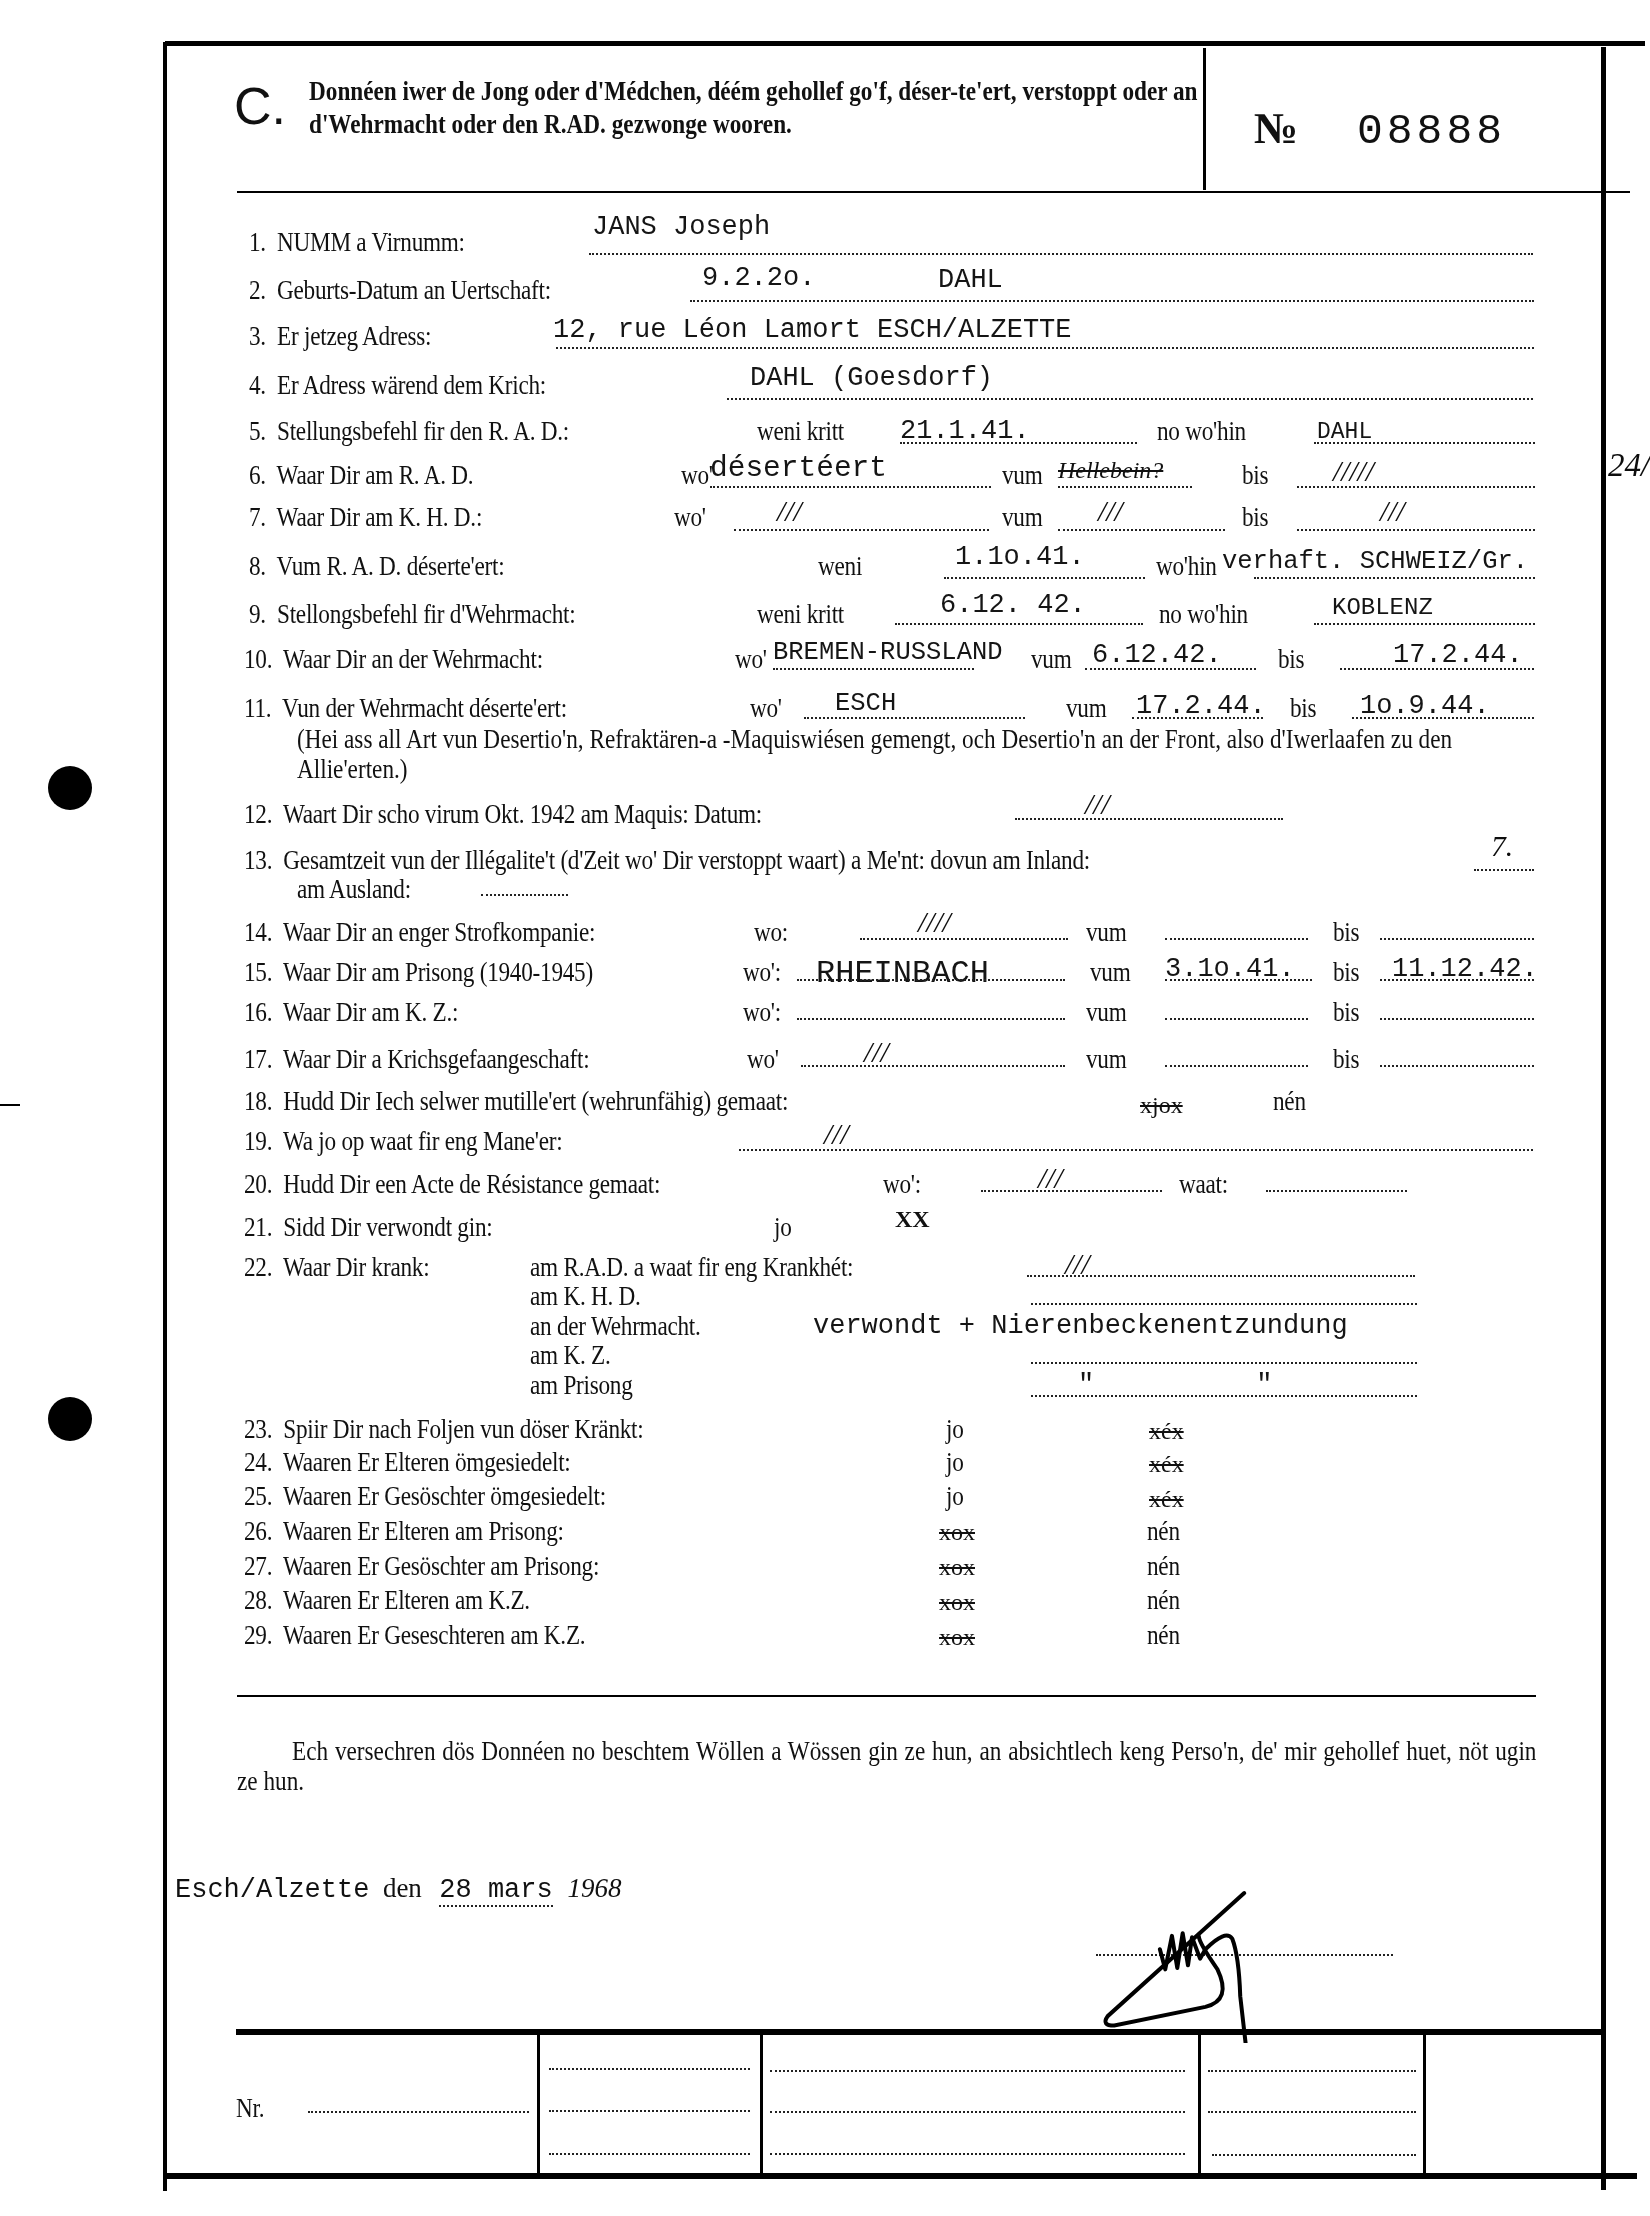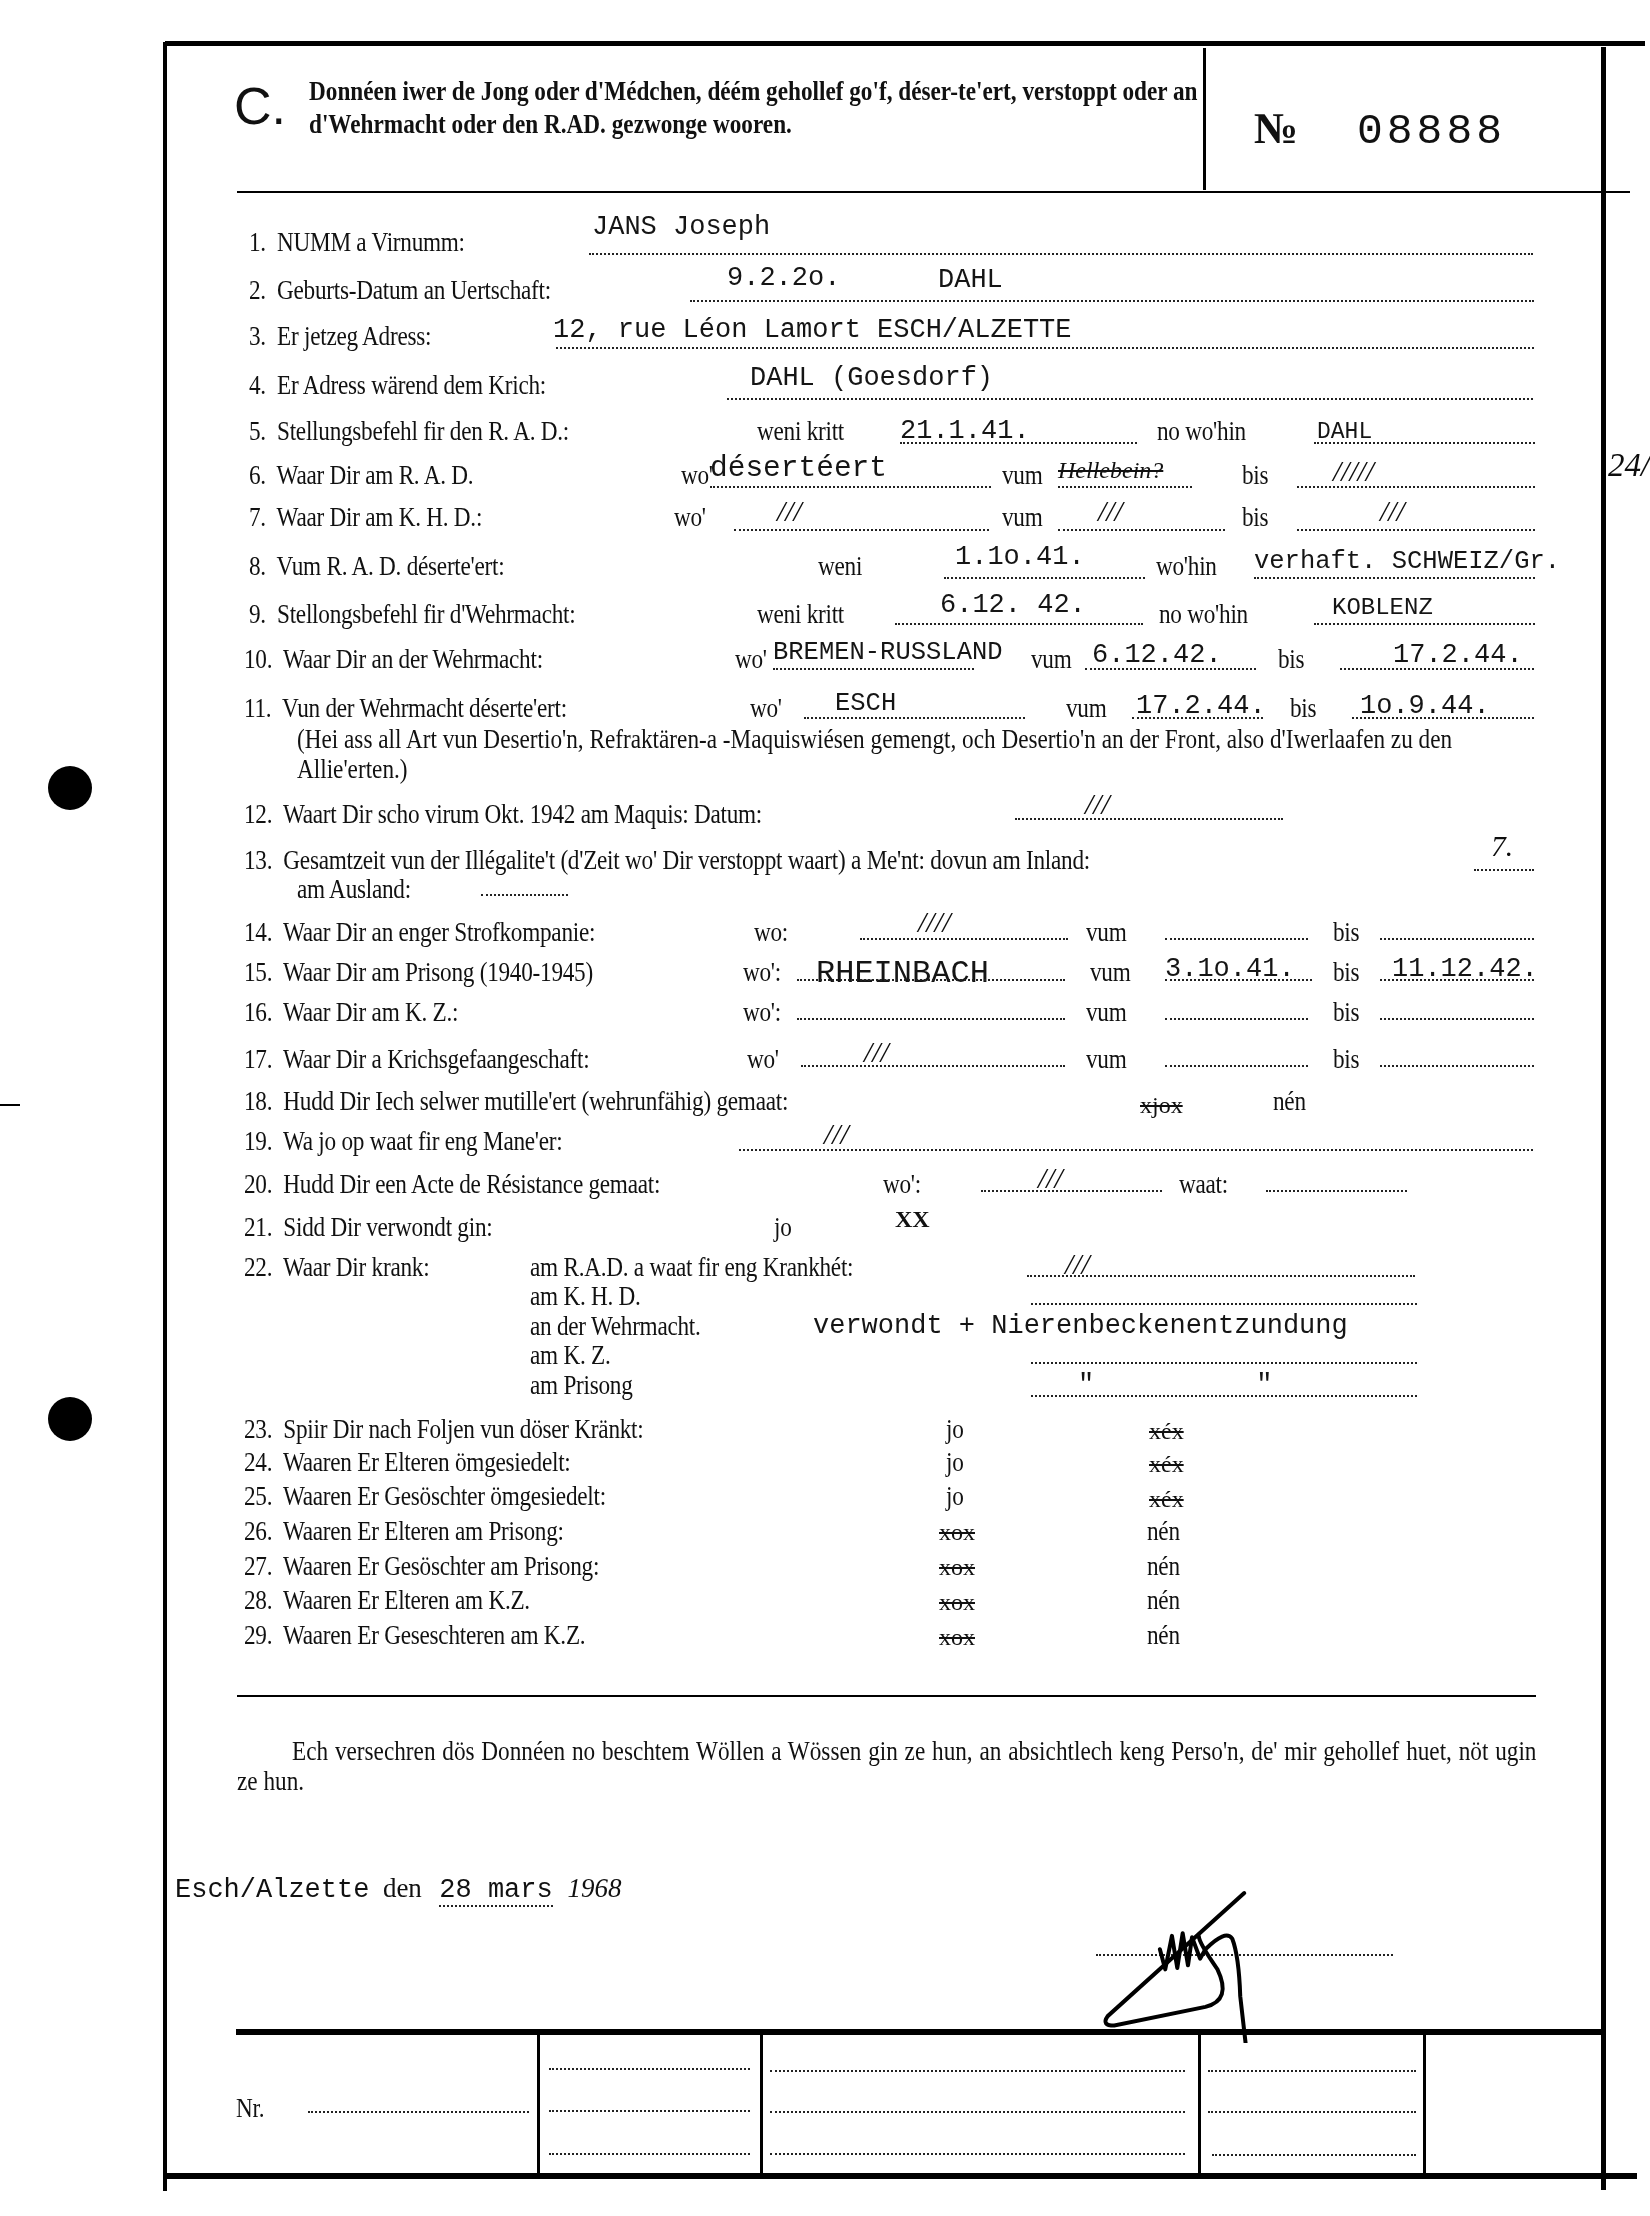--- a/index.html
+++ b/index.html
@@ -39,21 +39,21 @@
 <div class="vline" style="left:1203px; top:48px; width:2.7px; height:142px;"></div>
 <div class="number-no" style="left:1254px; top:107px;">№</div>
 <div class="number-val" style="left:1357px; top:110px;">08888</div>
 <div class="hline" style="left:237px; top:191px; width:1393px; height:2px;"></div>
 
 <div class="lbl" style="left:249px; top:229px;"><span>1.</span>&nbsp; <span>NUMM a Virnumm:</span></div>
 <div class="fill" style="left:592px; top:214px;">JANS Joseph</div>
 <div class="dots" style="left:589px; top:253px; width:944px;"></div>
 
 <div class="lbl" style="left:249px; top:277px;"><span>2.</span>&nbsp; <span>Geburts-Datum an Uertschaft:</span></div>
-<div class="fill" style="left:727px; top:265px;text-align:center;">9.2.2o.</div>
+<div class="fill" style="left:702px; top:265px;text-align:center;">9.2.2o.</div>
 <div class="fill" style="left:938px; top:267px;">DAHL</div>
 <div class="dots" style="left:690px; top:300px; width:844px;"></div>
 
 <div class="lbl" style="left:249px; top:323px;"><span>3.</span>&nbsp; <span>Er jetzeg Adress:</span></div>
 <div class="fill" style="left:553px; top:317px;">12, rue Léon Lamort   ESCH/ALZETTE</div>
 <div class="dots" style="left:556px; top:347px; width:978px;"></div>
 
 <div class="lbl" style="left:249px; top:372px;"><span>4.</span>&nbsp; <span>Er Adress wärend dem Krich:</span></div>
 <div class="fill" style="left:750px; top:365px;">DAHL   (Goesdorf)</div>
 <div class="dots" style="left:727px; top:398px; width:806px;"></div>
@@ -87,21 +87,21 @@
 <div class="dots" style="left:1058px; top:529px; width:167px;"></div>
 <div class="lbl" style="left:1242px; top:504px;">bis</div>
 <div class="hand" style="left:1380px; top:497px;">///</div>
 <div class="dots" style="left:1297px; top:529px; width:238px;"></div>
 
 <div class="lbl" style="left:249px; top:553px;"><span>8.</span>&nbsp; <span>Vum R. A. D. déserte'ert:</span></div>
 <div class="lbl" style="left:818px; top:553px;">weni</div>
 <div class="fill" style="left:955px; top:544px;">1.1o.41.</div>
 <div class="dots" style="left:944px; top:577px; width:201px;"></div>
 <div class="lbl" style="left:1156px; top:553px;">wo'hin</div>
-<div class="fill" style="left:1254px; top:549px; font-size:25.5px;">verhaft. SCHWEIZ/Gr.</div>
+<div class="fill" style="left:1222px; top:549px; font-size:25.5px;">verhaft. SCHWEIZ/Gr.</div>
 <div class="dots" style="left:1254px; top:577px; width:281px;"></div>
 
 <div class="lbl" style="left:249px; top:601px;"><span>9.</span>&nbsp; <span>Stellongsbefehl fir d'Wehrmacht:</span></div>
 <div class="lbl" style="left:757px; top:601px;">weni kritt</div>
 <div class="fill" style="left:940px; top:592px;">6.12. 42.</div>
 <div class="dots" style="left:895px; top:623px; width:248px;"></div>
 <div class="lbl" style="left:1159px; top:601px;">no wo'hin</div>
 <div class="fill" style="left:1332px; top:596px; font-size:24px;">KOBLENZ</div>
 <div class="dots" style="left:1314px; top:623px; width:221px;"></div>
 

